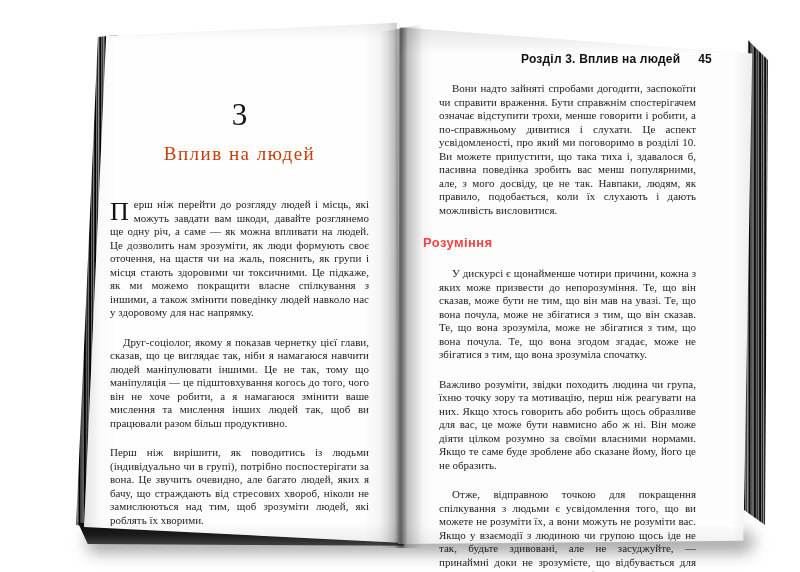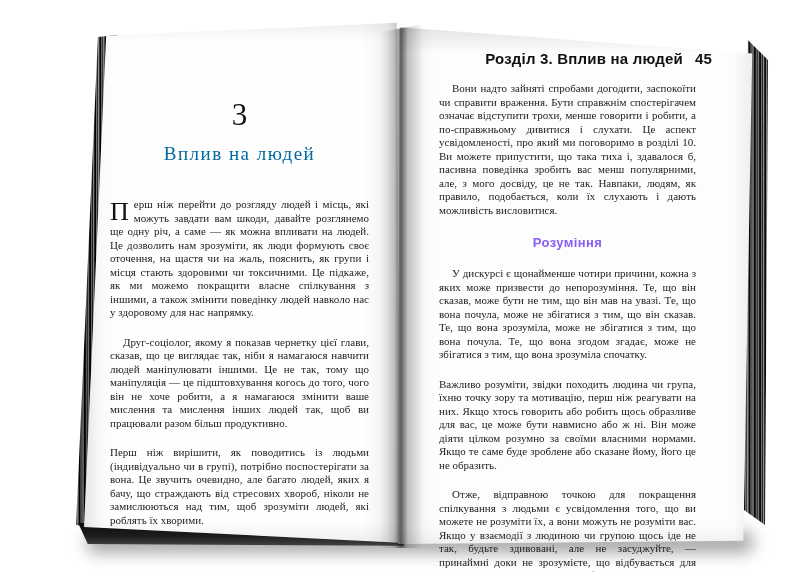--- a/index.html
+++ b/index.html
@@ -72,46 +72,46 @@
   .left-text  { left: 94px;  top: 98px; width: 291px; }
   .right-text { left: 423px; top: 52px; width: 289px; }
 
   .chapter-number {
     text-align: center; font-size: 31px; line-height: 34px;
     color: #141414;
   }
   .chapter-title {
     margin-top: 10px; text-align: center;
     font-size: 19px; line-height: 24px; letter-spacing: 1.5px;
-    color: #0369a1;
+    color: #c2410c;
   }
 
   p.body {
     margin: 16px; font-size: 11px; line-height: 13.5px;
     text-align: justify; color: #1c1c1c;
   }
   p.body.indent { text-indent: 13px; }
   p.first { margin-top: 32px; }
 
   .dropcap {
     float: left; font-size: 26px; line-height: 25px;
     margin: 1px 5px 0 0; color: #121212;
   }
 
   h2.section-heading {
-    margin: 18px 0 11px 0; text-align: center;
+    margin: 18px 0 11px 0; text-align: left;
     font-family: "Liberation Sans", "DejaVu Sans", sans-serif;
     font-size: 13px; line-height: 16px; font-weight: bold;
-    letter-spacing: 0.4px; color: #8b5cf6;
+    letter-spacing: 0.4px; color: #ef4444;
   }
 
   .running-head {
-    display: flex; justify-content: flex-end; align-items: baseline; gap: 12px;
+    display: flex; justify-content: flex-end; align-items: baseline; gap: 18px;
     font-family: "Liberation Sans", "DejaVu Sans", sans-serif;
-    font-size: 15px; line-height: 14px; font-weight: bold;
+    font-size: 12px; line-height: 14px; font-weight: bold;
     letter-spacing: 0.2px; color: #111;
     margin-bottom: 13px;
   }
 </style>
 </head>
 <body>
 
 <div class="scene">
   <div class="book-shadow"></div>
   <div class="edges-left"></div>

